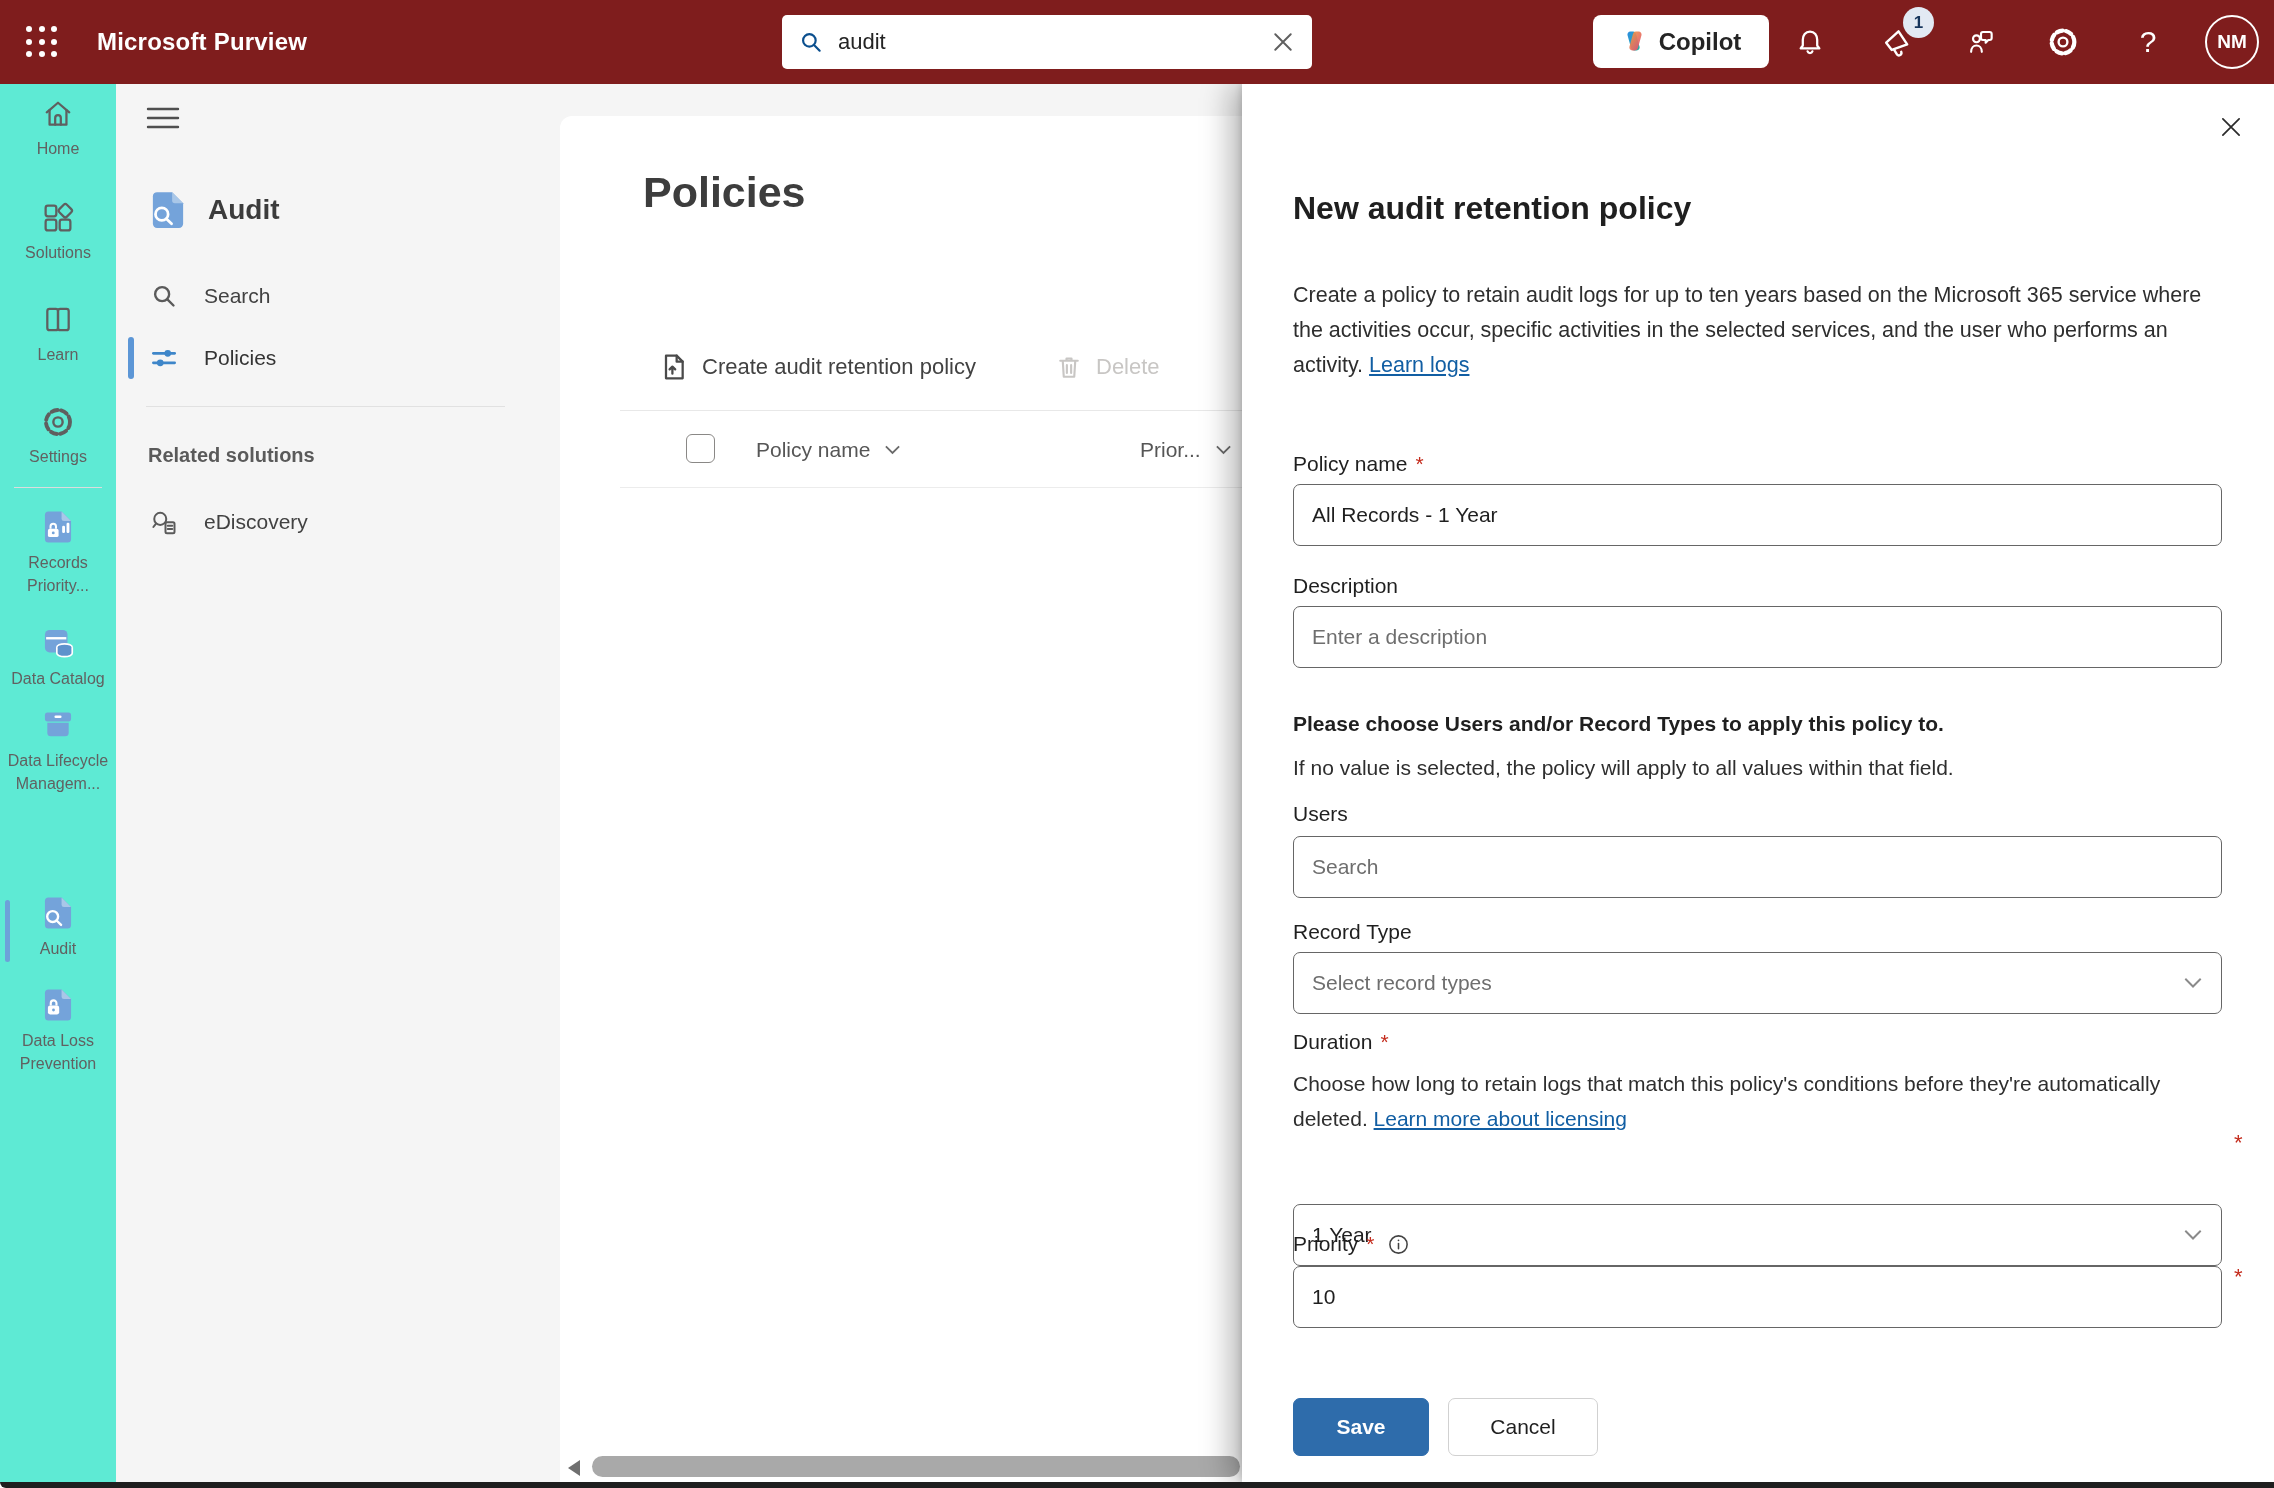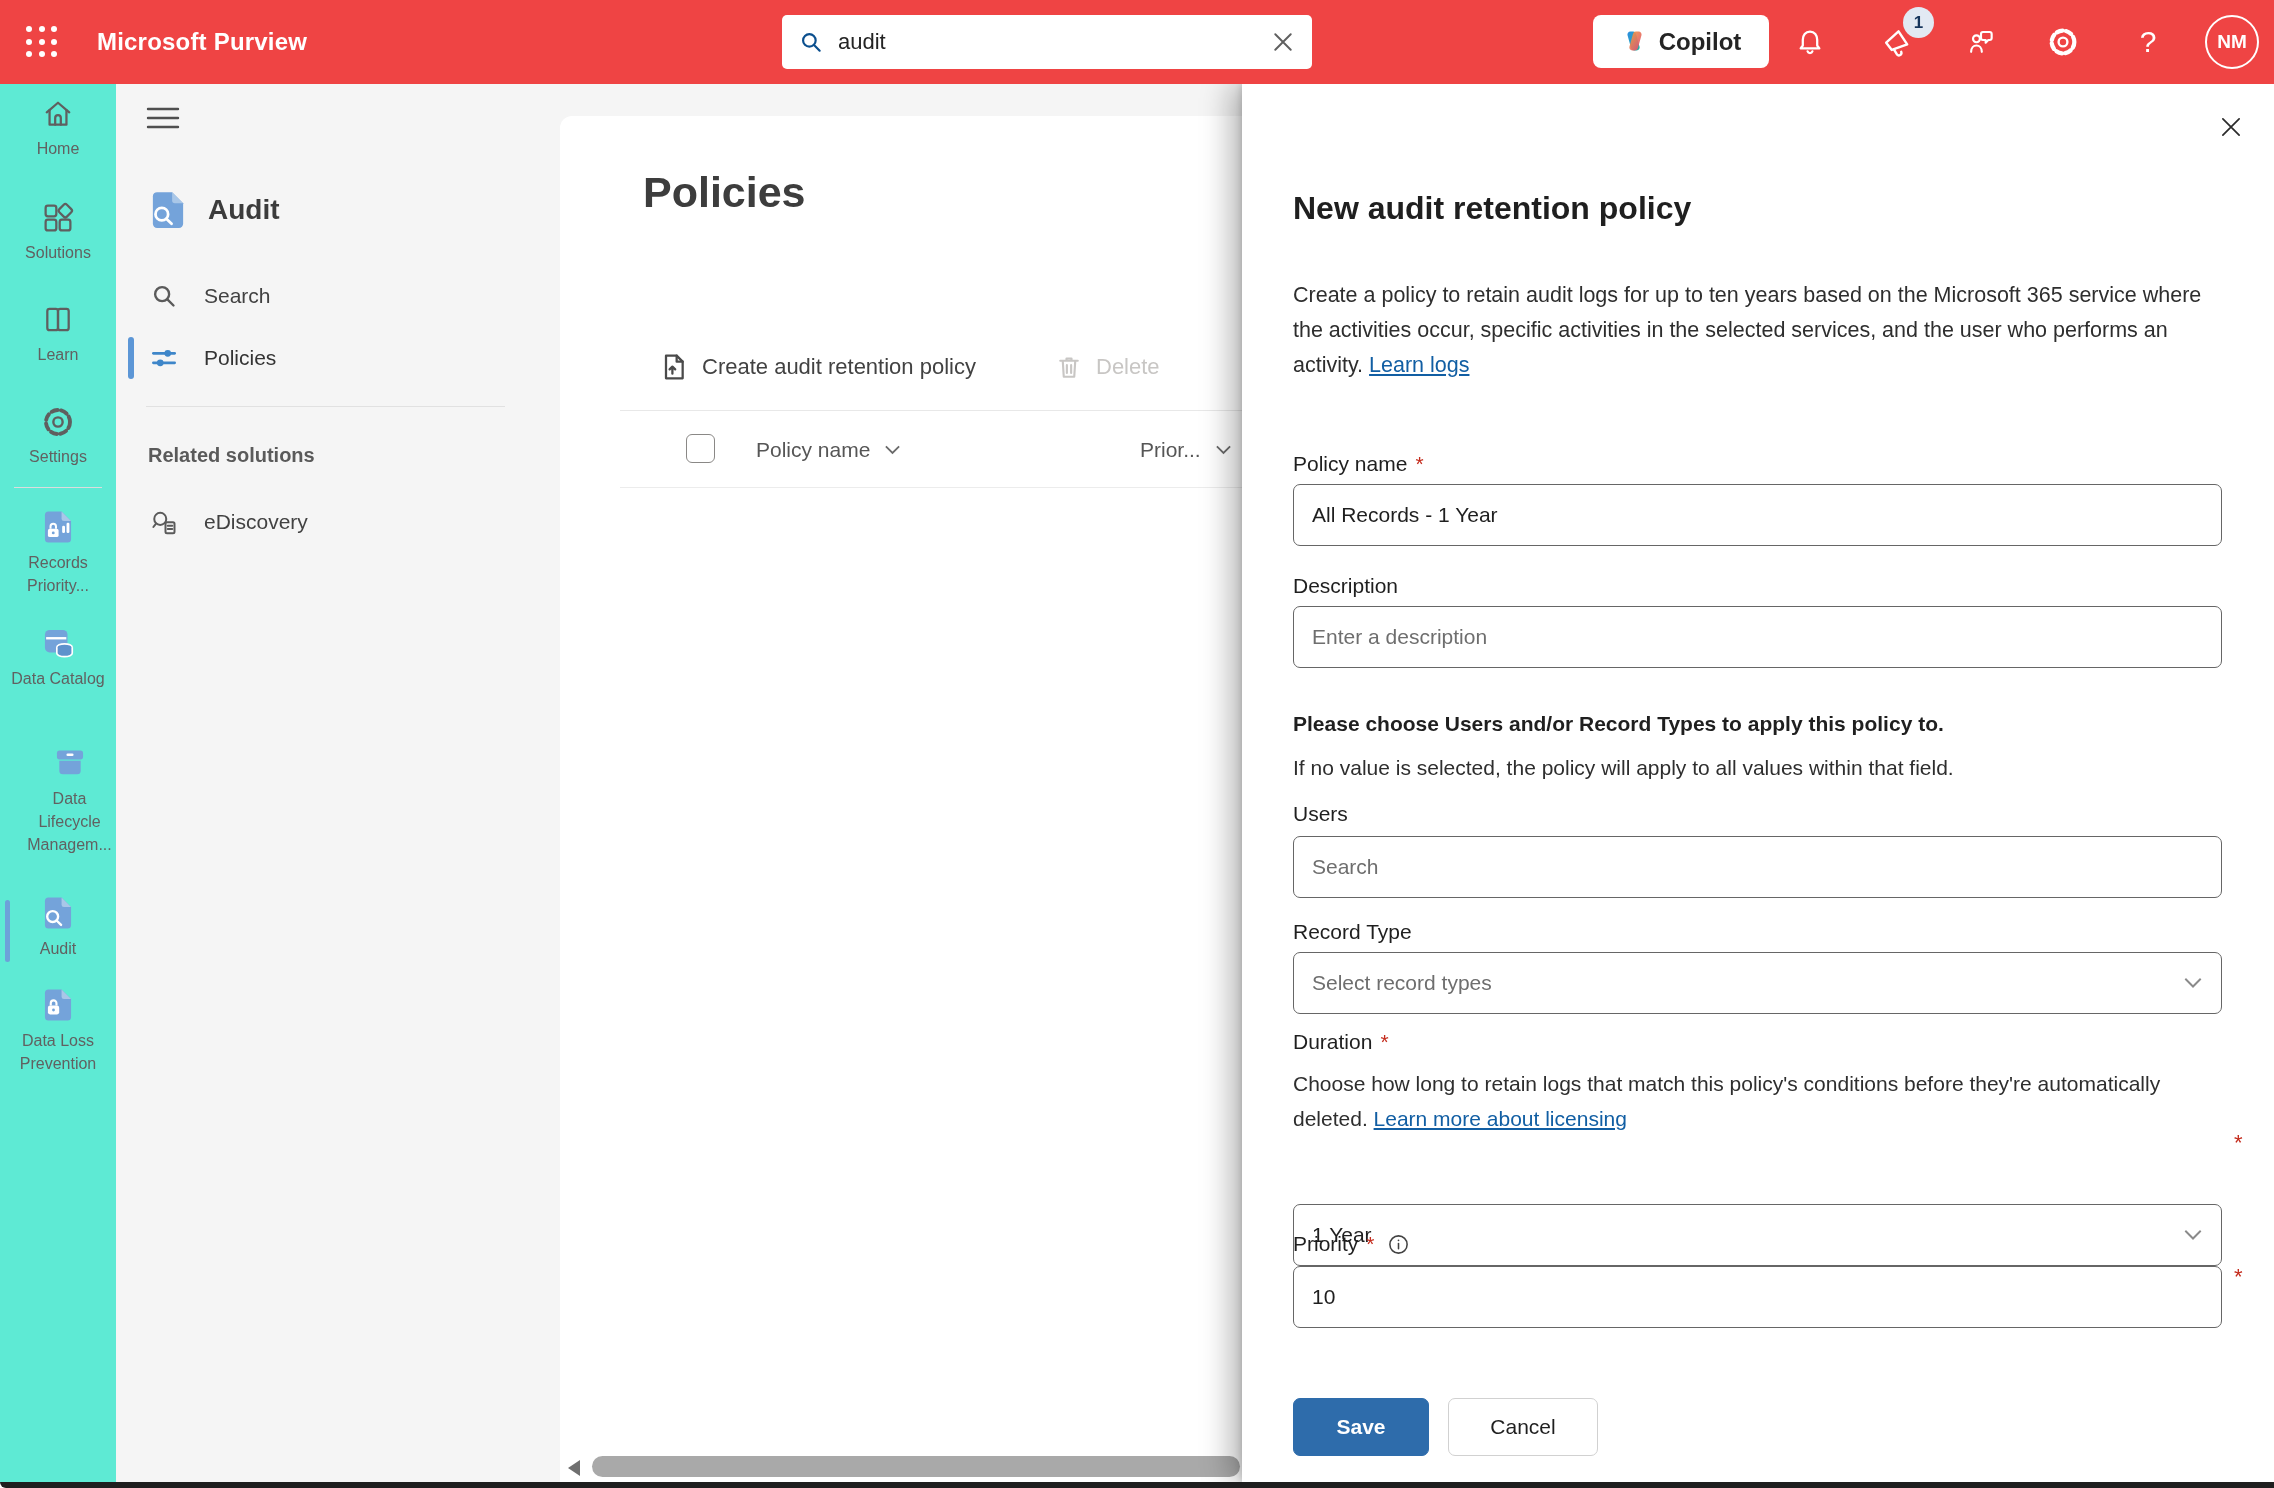--- a/index.html
+++ b/index.html
@@ -4,21 +4,21 @@
 <style>
   * { margin:0; padding:0; box-sizing:border-box; }
   html,body { width:2274px; height:1488px; }
   body {
     font-family:"Liberation Sans", sans-serif;
     position:relative; overflow:hidden; background:#fff; color:#242424;
   }
   svg { display:block; }
 
   
-  .topbar { position:absolute; left:0; top:0; width:2274px; height:84px; background:#ef4444; z-index:40; }
+  .topbar { position:absolute; left:0; top:0; width:2274px; height:84px; background:#7f1d1d; z-index:40; }
   .waffle { position:absolute; left:22px; top:22px; width:40px; height:40px; display:grid; grid-template-columns:repeat(3,1fr); gap:6px; padding:4px; cursor:pointer; }
   .waffle i { width:6px; height:6px; border-radius:50%; background:#fff; }
   .brand { position:absolute; left:97px; top:0; height:84px; display:flex; align-items:center; color:#fff; font-size:24px; font-weight:700; letter-spacing:.2px; }
   .gsearch { position:absolute; left:782px; top:15px; width:530px; height:54px; background:#fff; border-radius:5px; display:flex; align-items:center; padding:0 16px; }
   .gsearch input { flex:1; border:none; outline:none; font-size:22px; color:#242424; font-family:inherit; margin-left:14px; }
   .gsearch .xbtn { cursor:pointer; padding:4px; }
   .copilot { position:absolute; left:1593px; top:15px; width:176px; height:53px; background:#fff; border-radius:8px; display:flex; align-items:center; justify-content:center; gap:11px; cursor:pointer; }
   .copilot span { font-size:24px; font-weight:600; color:#242424; }
   .tb-ic { position:absolute; top:22px; width:40px; height:40px; display:flex; align-items:center; justify-content:center; cursor:pointer; color:#fff; }
   .badge { position:absolute; left:1903px; top:7px; width:31px; height:31px; border-radius:50%; background:#E2E9F3; color:#16355C; font-size:17px; font-weight:600; display:flex; align-items:center; justify-content:center; z-index:2; }
@@ -240,21 +240,21 @@
   <div class="rail-item" style="top:540px;">
     <svg width="38" height="38" viewBox="0 0 32 32">
       <rect x="5" y="5" width="19" height="19" rx="4" fill="#74A3DA"></rect>
       <path d="M6 12 h17" stroke="#fff" stroke-width="2"></path>
       <ellipse cx="21.5" cy="19.5" rx="6.5" ry="2.8" fill="#5E92CC" stroke="#fff" stroke-width="1.4"></ellipse>
       <path d="M15 19.5 v5.2 c0 1.6 2.9 2.8 6.5 2.8 s6.5 -1.2 6.5 -2.8 v-5.2" fill="#5E92CC" stroke="#fff" stroke-width="1.4"></path>
     </svg>
     <div class="lbl">Data Catalog</div>
   </div>
 
-  <div class="rail-item" style="top:660px;padding-left:23px;">
+  <div class="rail-item" style="top:622px;">
     <svg width="38" height="38" viewBox="0 0 32 32">
       <rect x="5" y="5.5" width="22" height="7.5" rx="2.2" fill="#74A3DA"></rect>
       <path d="M7 14 h18 v8.5 a3 3 0 0 1 -3 3 H10 a3 3 0 0 1 -3 -3 z" fill="#74A3DA"></path>
       <rect x="13" y="8" width="6" height="2.2" rx="1.1" fill="#fff"></rect>
     </svg>
     <div class="lbl">Data Lifecycle Managem...</div>
   </div>
 
   <div class="rail-bar"></div>
   <div class="rail-item" style="top:810px;">

